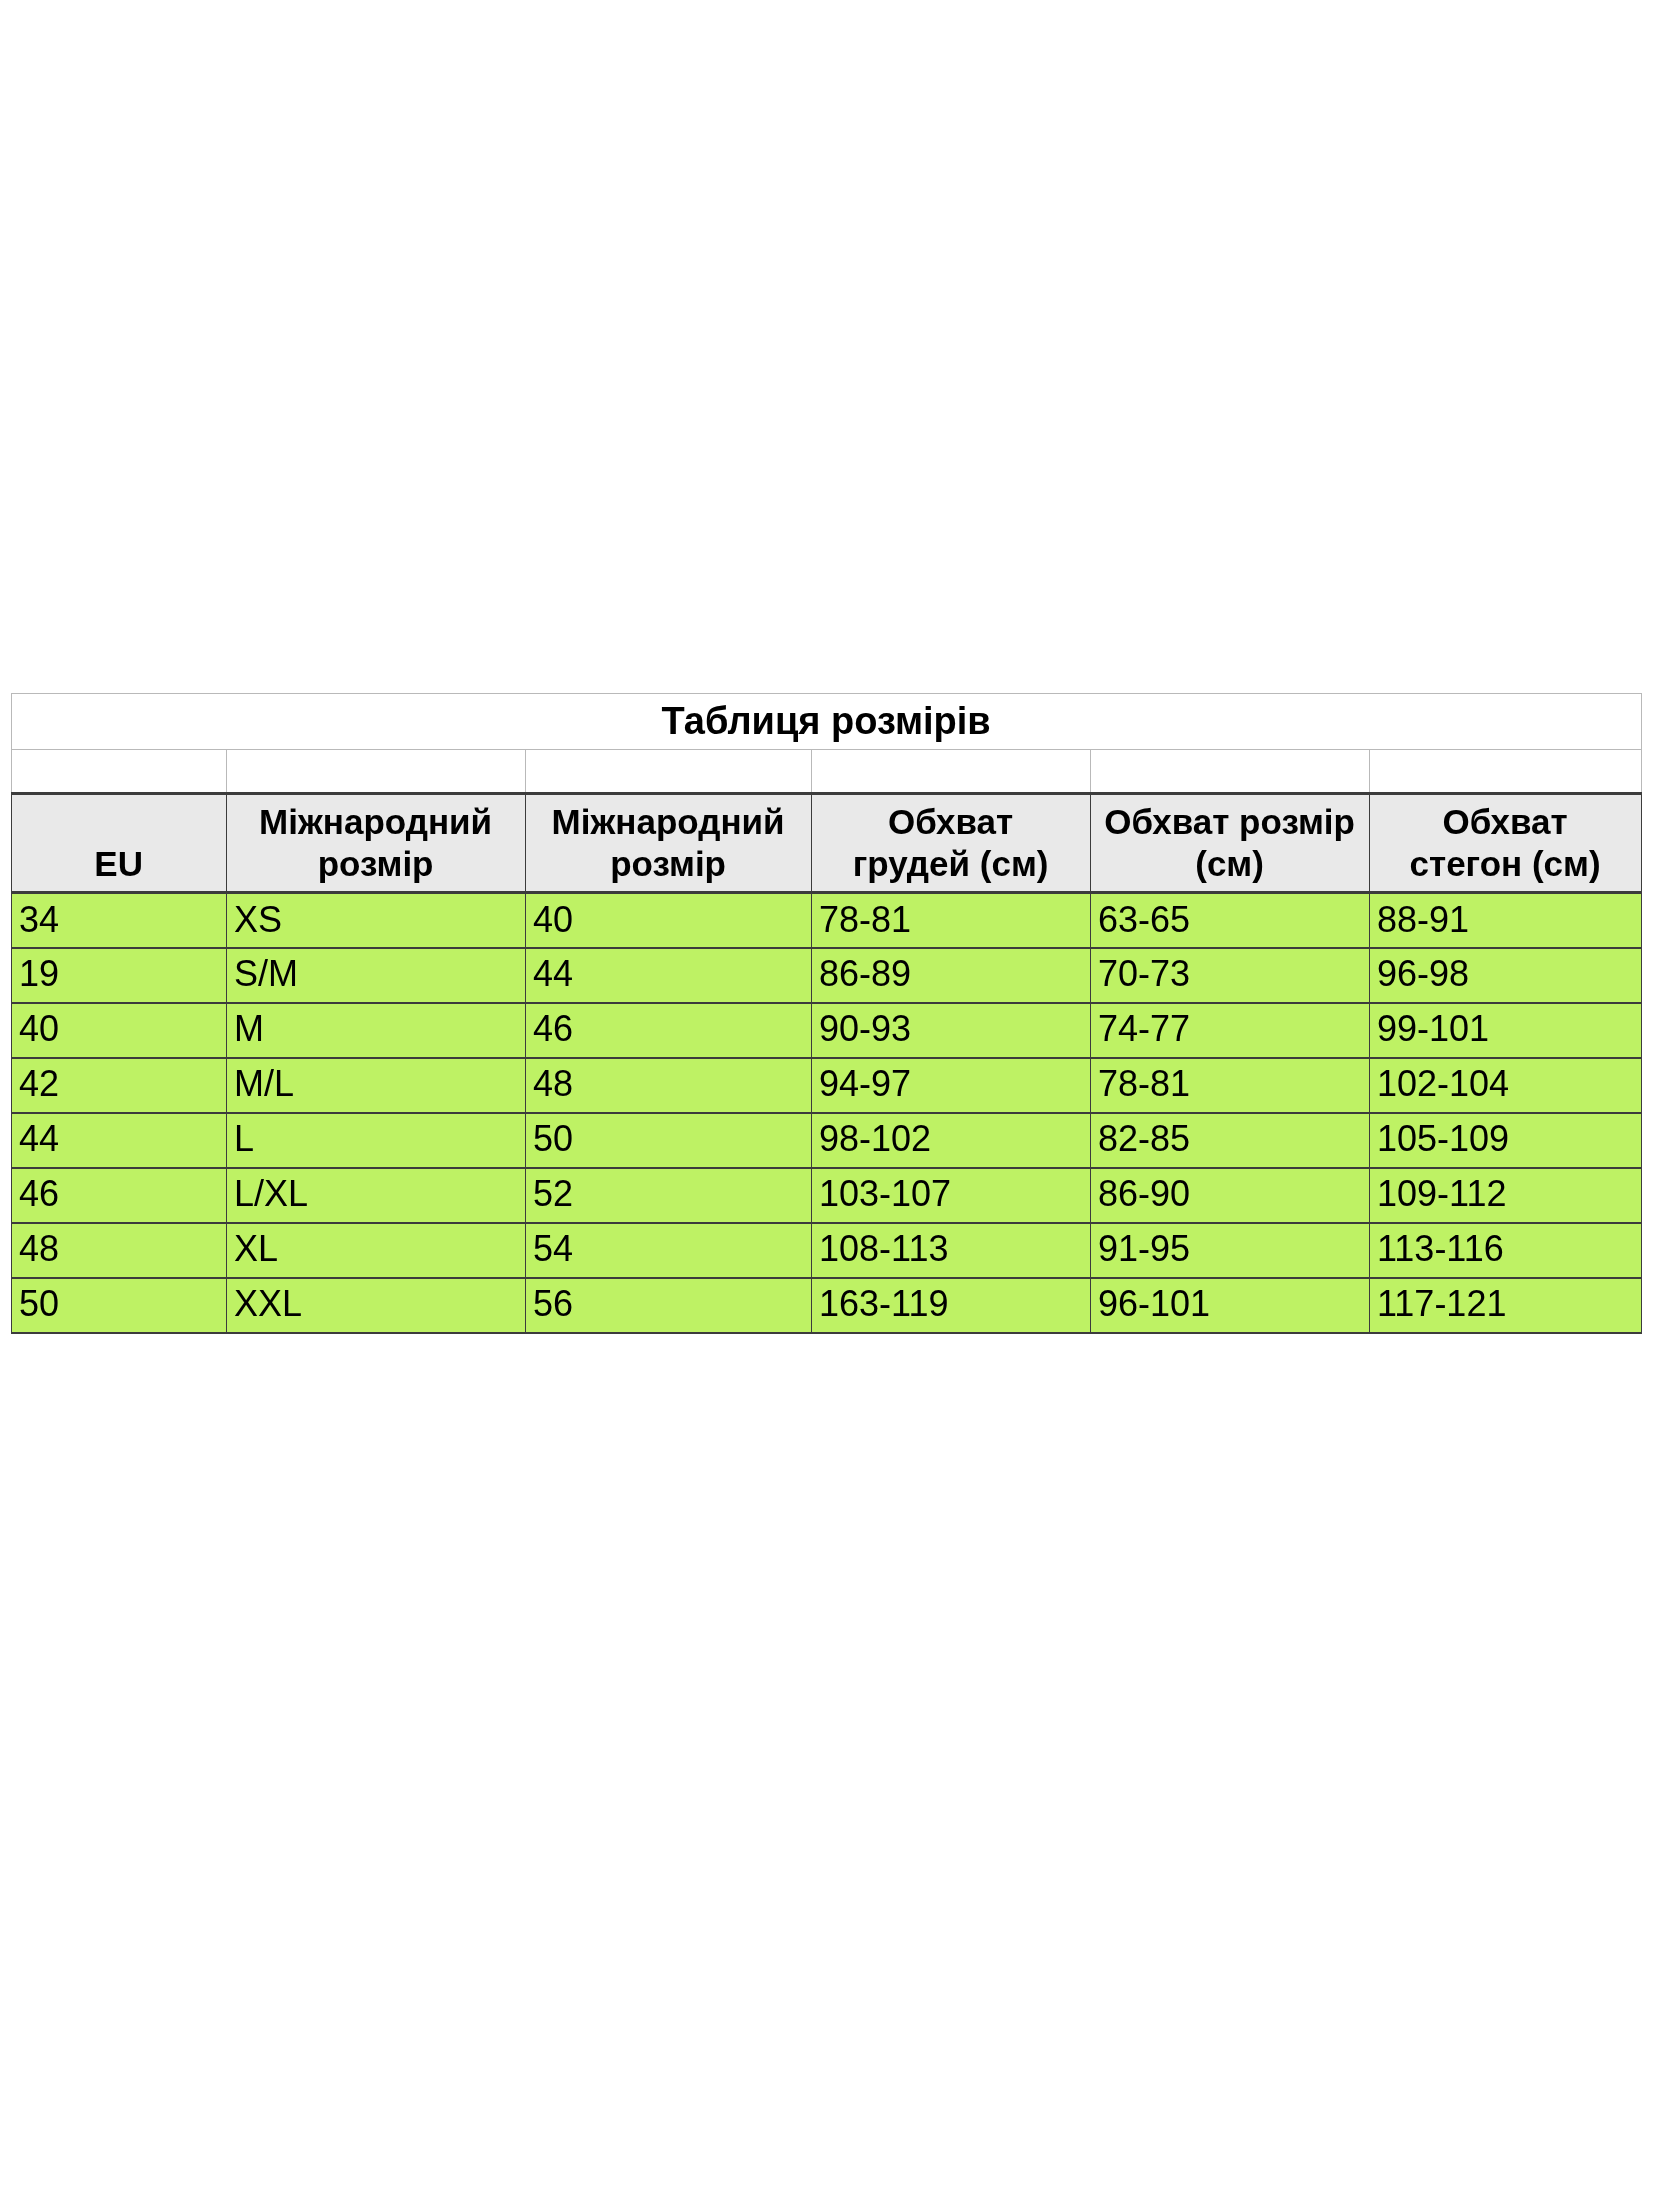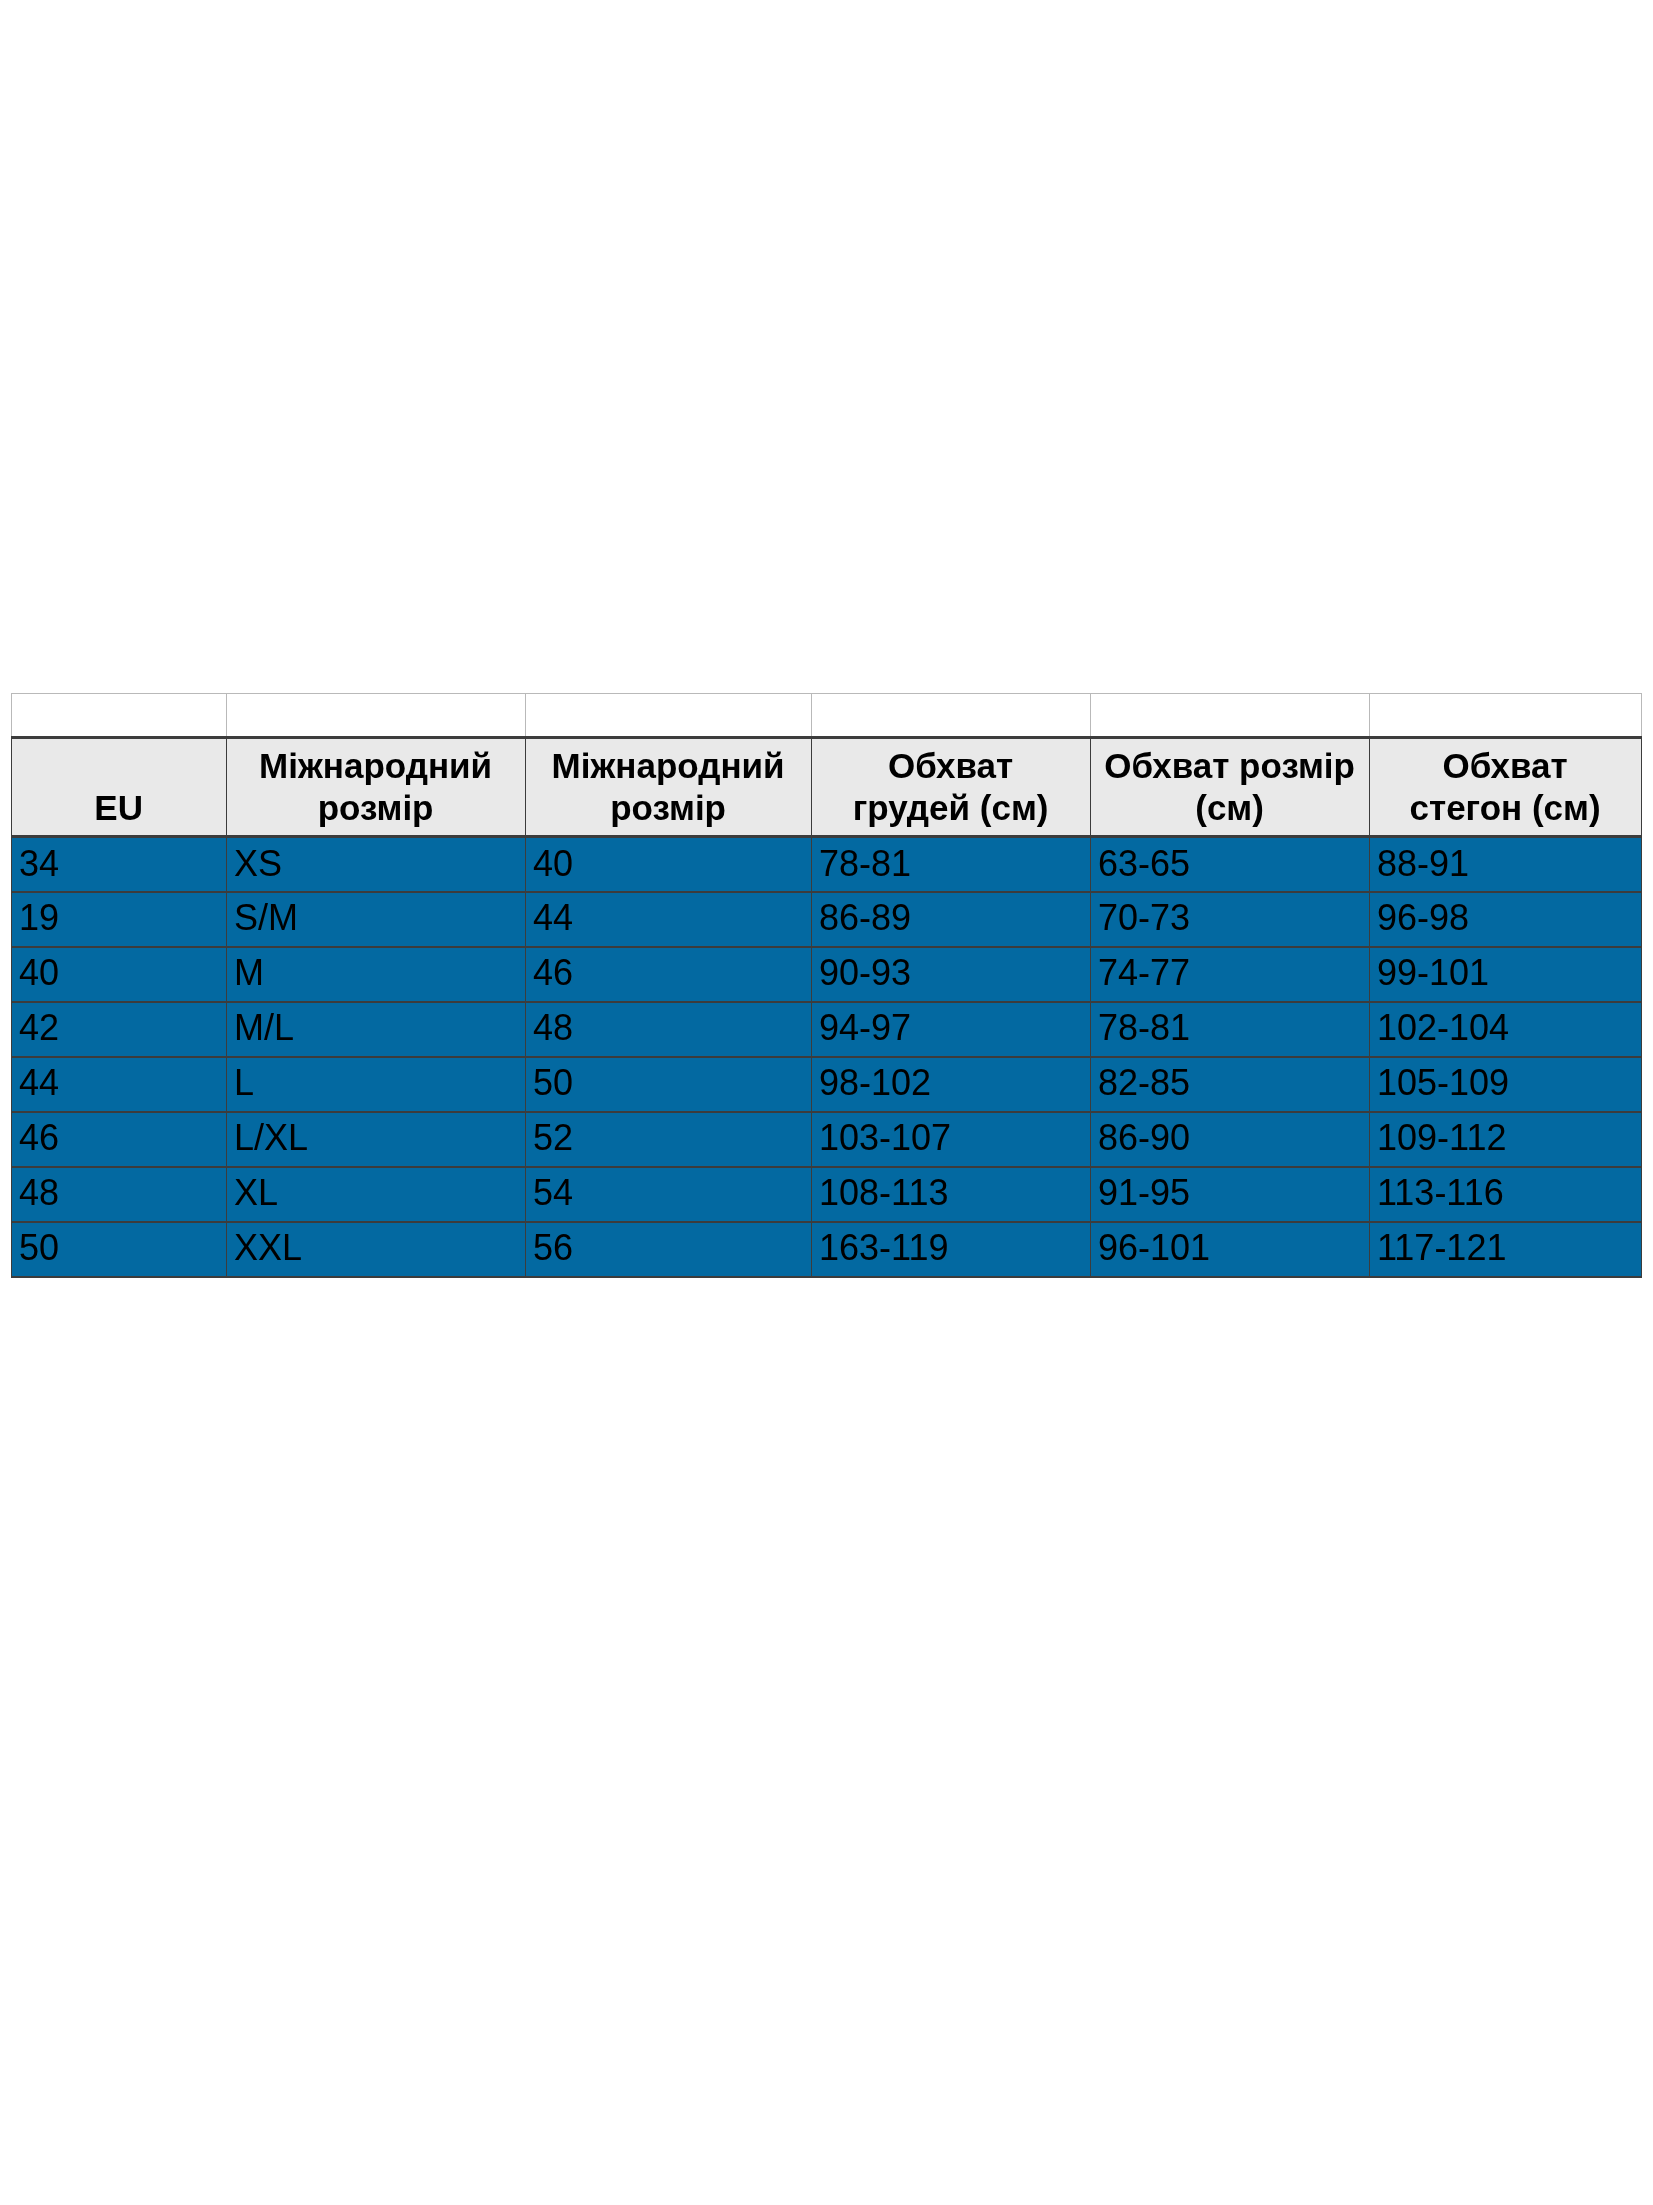--- a/index.html
+++ b/index.html
@@ -68,37 +68,40 @@
   tr.data-row td{
     height:55px;
     border:1.6px solid var(--border-dark);
     border-top-width:2.5px;
     border-bottom-width:2.5px;
     font-size:36px;
     line-height:1.1;
     text-align:left;
     vertical-align:middle;
     padding:0 4.9px 1.6px 7.4px;
-    background:#0369a1;
+    background:#bef264;
   }
 </style>
 </head>
 <body>
 
 <div class="size-table-wrap">
   <table class="size-table">
     <colgroup>
       <col style="width:215px">
       <col style="width:299px">
       <col style="width:286px">
       <col style="width:279px">
       <col style="width:279px">
       <col style="width:272px">
     </colgroup>
     <tbody>
+      <tr>
+        <td class="title-cell" colspan="6">Таблиця розмірів</td>
+      </tr>
       <tr class="spacer-row">
         <td></td>
         <td></td>
         <td></td>
         <td></td>
         <td></td>
         <td></td>
       </tr>
       <tr class="header-row">
         <th>EU</th>

